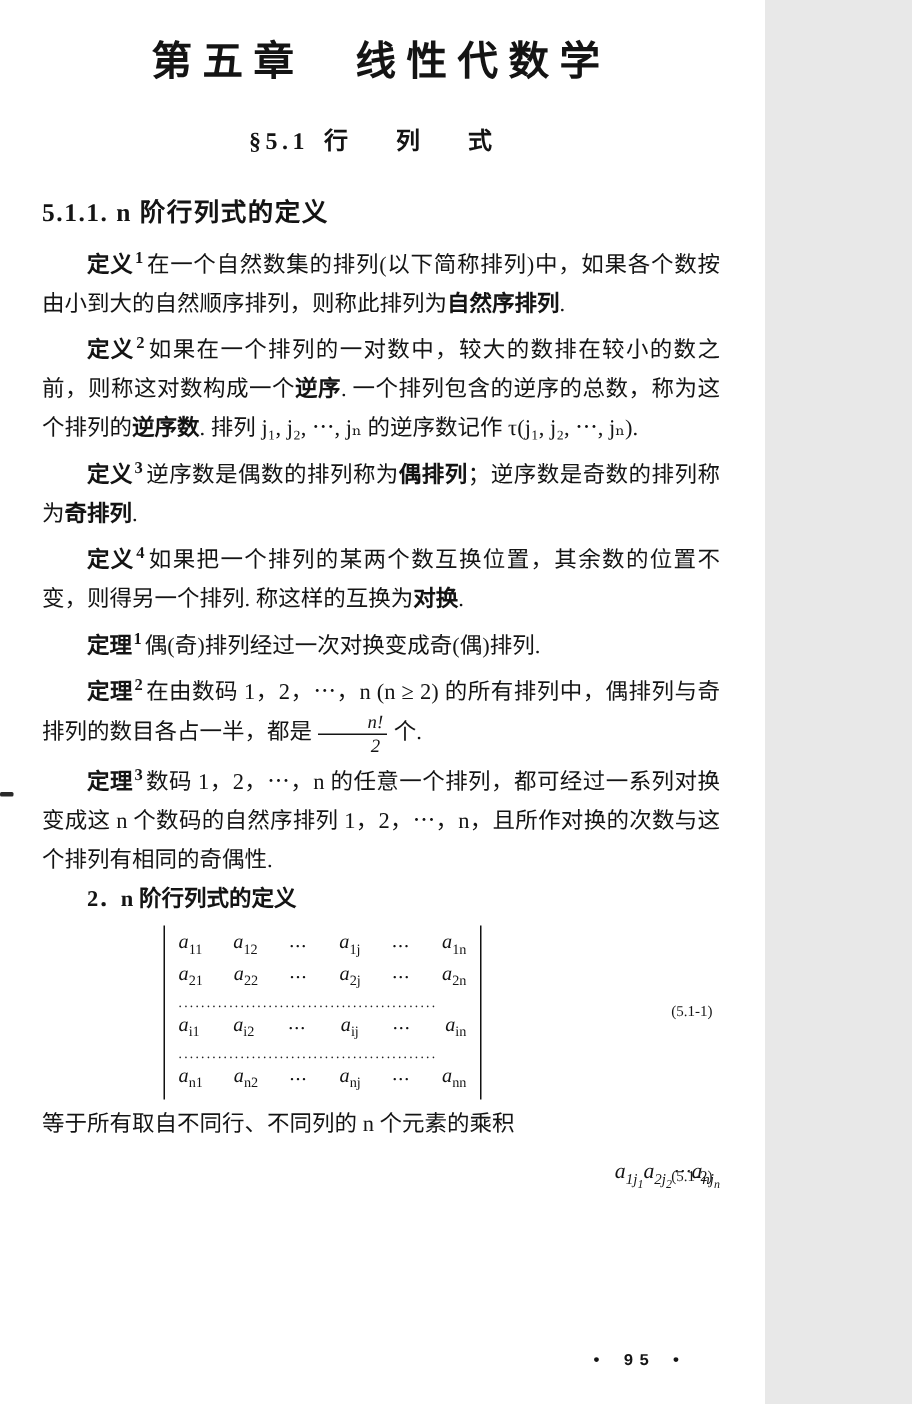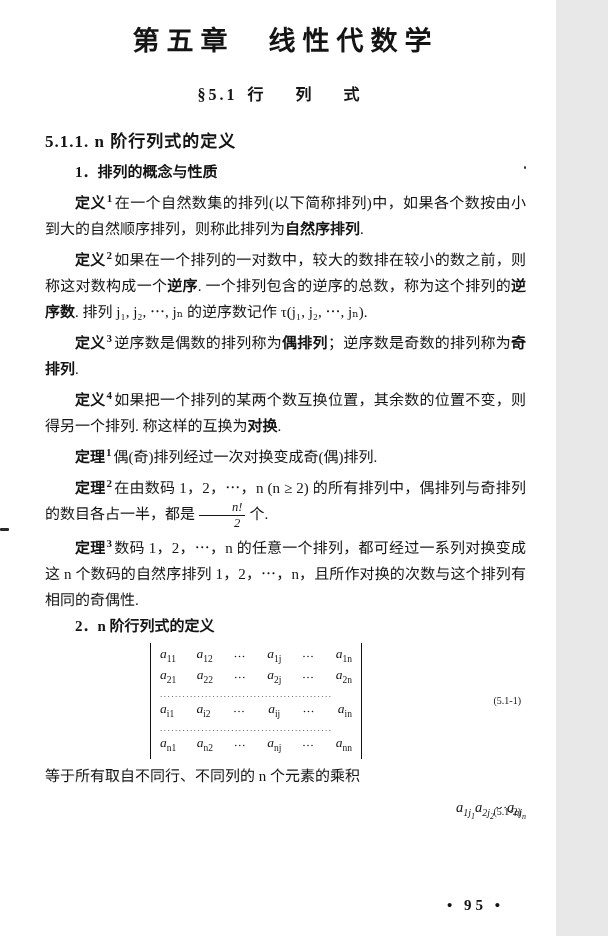--- a/index.html
+++ b/index.html
@@ -1,24 +1,23 @@
 <!DOCTYPE html>
 <html lang="zh-CN"><head>
 <meta charset="utf-8">
 <style>
   html,body{margin:0;padding:0;background:#e8e8e8;}
   .page{
     position:relative;
-    width:556px;height:936px;
+    width:510px;height:936px;
     background:#ffffff;
     font-family:"Liberation Serif","DejaVu Serif",serif;
     color:#141414;
     overflow:hidden;
     box-sizing:border-box;
-    padding-left:17px;
   }
   .content{
     position:relative;
     padding:0 30px 0 28px;
   }
   .chapter-title{
     margin:0;padding-top:24px;
     text-align:center;
     font-size:27px;line-height:34px;
     font-weight:bold;
@@ -47,21 +46,21 @@
     display:inline-flex;flex-direction:column;
     vertical-align:middle;text-align:center;
     font-size:12.5px;line-height:13px;
     margin:0 4px;font-style:italic;
   }
   .frac .fnum{border-bottom:1px solid #141414;padding:0 3px 1px 3px;}
   .frac .fden{padding-top:1px;}
   
   .eqrow{position:relative;margin:4px 0;}
   .det{
-    margin-left:105px;width:212px;
+    margin-left:81px;width:212px;
     border-left:1.6px solid #111;border-right:1.6px solid #111;
     padding:3px 9px;
     box-sizing:border-box;
   }
   .mrow{
     display:flex;justify-content:space-between;align-items:center;
     height:21px;font-size:13.5px;
   }
   .mcell i{font-style:italic;font-family:"Liberation Serif","DejaVu Serif",serif;}
   .mcell sub{font-size:9.5px;}
@@ -76,21 +75,21 @@
     font-size:10px;
   }
   .formula-line{
     position:relative;text-align:right;
     font-size:14.5px;line-height:28px;font-style:italic;
   }
   .formula-line sub{font-size:10px;}
   .formula-line sub sub{font-size:8px;}
   .footer-pagenum{
     position:absolute;right:52px;bottom:22px;
-    font-size:15px;font-weight:bold;letter-spacing:4px;
+    font-size:11px;font-weight:bold;letter-spacing:4px;font-family:Liberation Mono, monospace;
   }
   .artifact{position:absolute;background:#2a2a2a;border-radius:1px;}
   .art-1{left:0;top:528px;width:9px;height:3px;}
   .art-2{left:560px;top:30px;width:3px;height:3px;border-radius:50%;}
   .art-3{left:524px;top:166px;width:2px;height:3px;border-radius:50%;}
   .art-4{left:594px;top:866px;width:3px;height:4px;border-radius:50%;}
 </style>
 </head>
 <body>
 
@@ -103,21 +102,20 @@
   <div class="content">
 
     <h1 class="chapter-title">第五章　线性代数学</h1>
 
     <h2 class="section-title"><span>§5.1</span><span class="sec-words">行 列 式</span></h2>
 
     <h3 class="subsection-title">5.1.1. n 阶行列式的定义</h3>
 
     <div class="bodytext">
 
-      <p class="para ind bld">1．排列的概念与性质</p>
 
       <p class="para ind"><span class="bld">定义</span><sup class="defnum">1</sup><span>在一个自然数集的排列(以下简称排列)中，如果各个数按由小到大的自然顺序排列，则称此排列为</span><span class="bld">自然序排列</span><span>.</span></p>
 
       <p class="para ind"><span class="bld">定义</span><sup class="defnum">2</sup><span>如果在一个排列的一对数中，较大的数排在较小的数之前，则称这对数构成一个</span><span class="bld">逆序</span><span>. 一个排列包含的逆序的总数，称为这个排列的</span><span class="bld">逆序数</span><span>. 排列 j₁, j₂, ⋯, jₙ 的逆序数记作 τ(j₁, j₂, ⋯, jₙ).</span></p>
 
       <p class="para ind"><span class="bld">定义</span><sup class="defnum">3</sup><span>逆序数是偶数的排列称为</span><span class="bld">偶排列</span><span>；逆序数是奇数的排列称为</span><span class="bld">奇排列</span><span>.</span></p>
 
       <p class="para ind"><span class="bld">定义</span><sup class="defnum">4</sup><span>如果把一个排列的某两个数互换位置，其余数的位置不变，则得另一个排列. 称这样的互换为</span><span class="bld">对换</span><span>.</span></p>
 
       <p class="para ind"><span class="bld">定理</span><sup class="defnum">1</sup><span>偶(奇)排列经过一次对换变成奇(偶)排列.</span></p>

